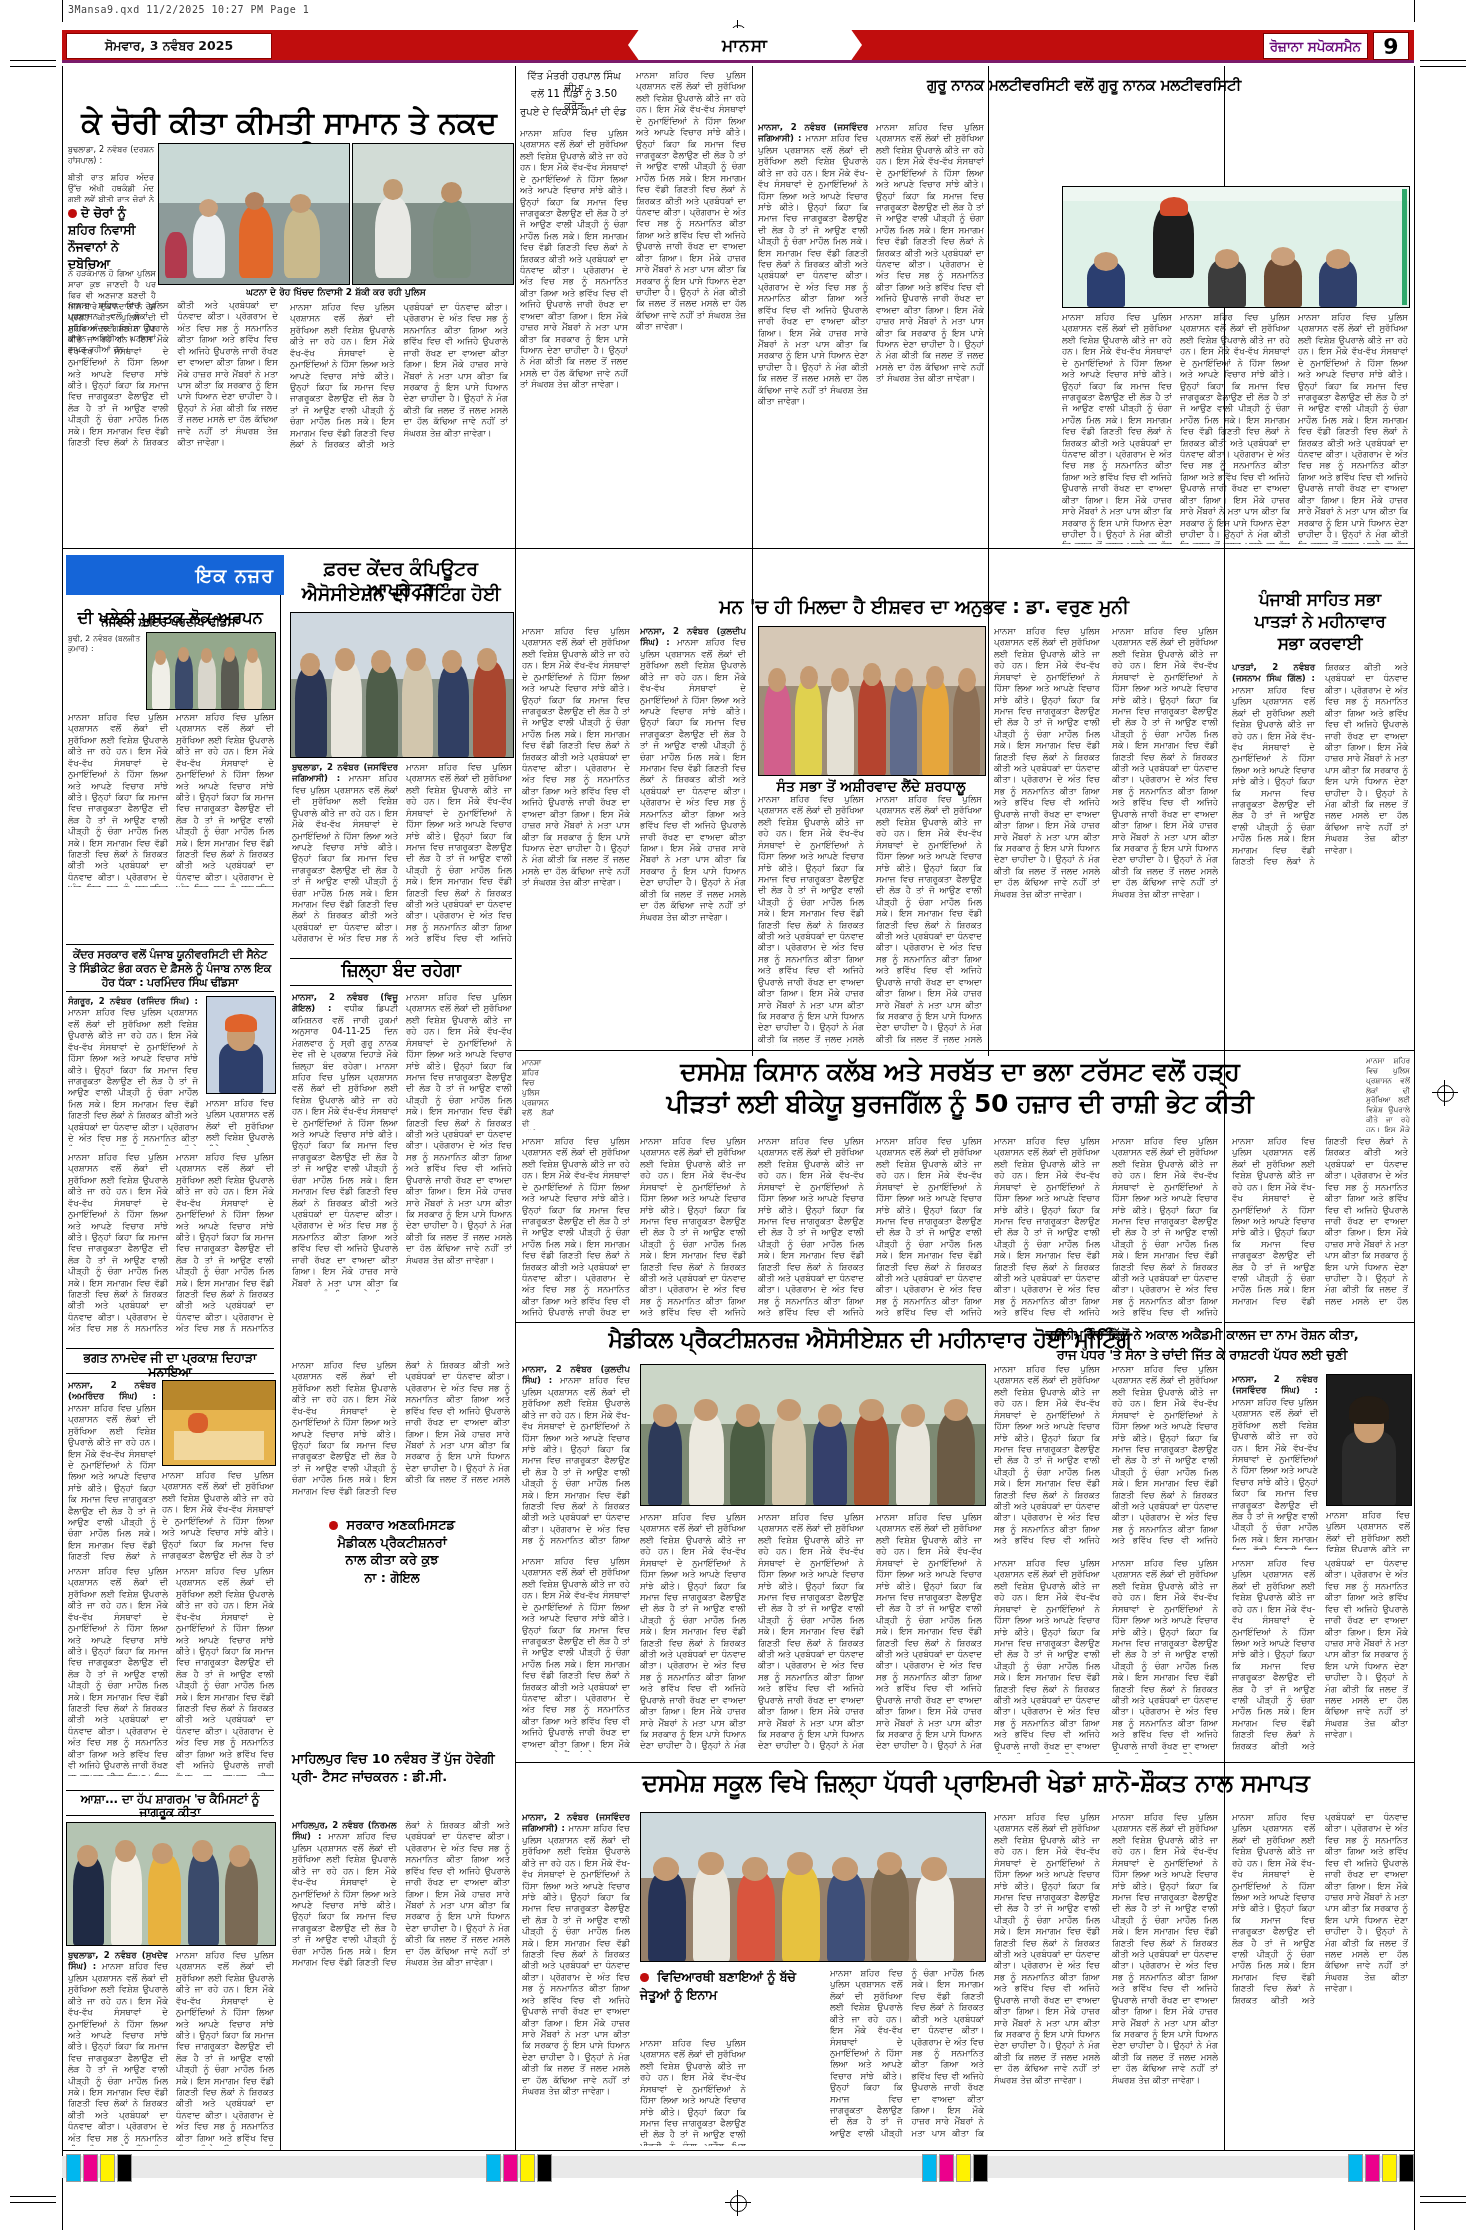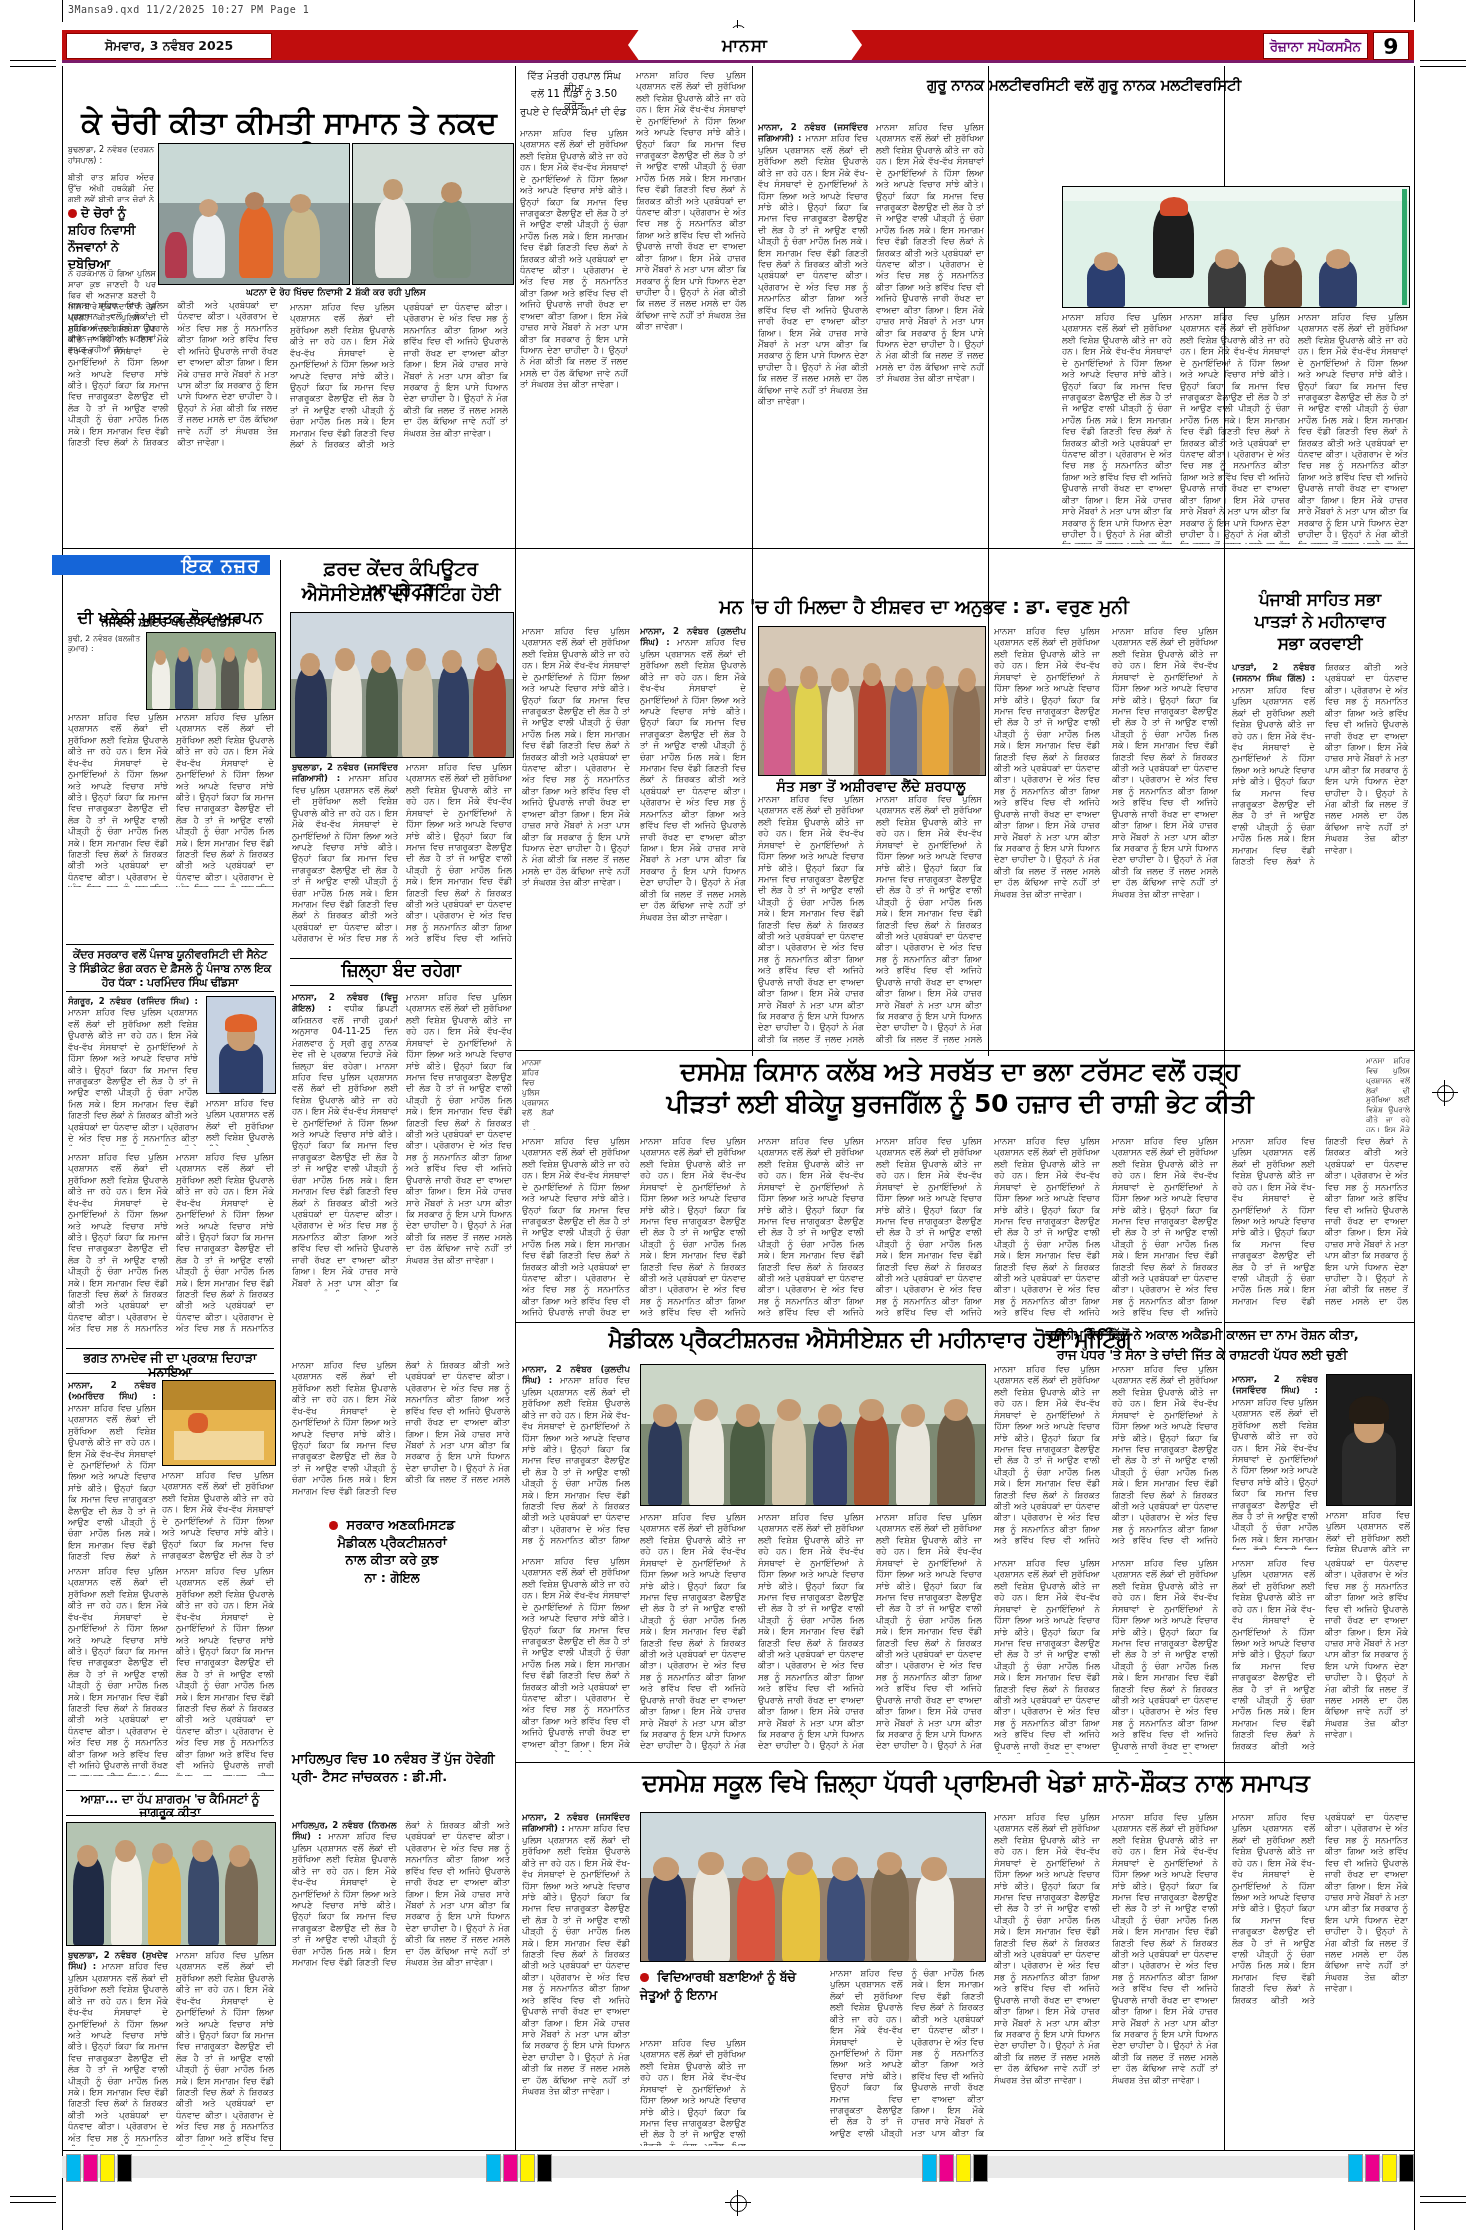--- a/index.html
+++ b/index.html
@@ -165,21 +165,21 @@
     <div style="position:absolute;left:74%;bottom:0;width:11%;height:40%;background:#30406b;border-radius:38% 38% 6% 6%;"></div>
     <div style="position:absolute;left:76%;bottom:32%;width:7%;height:16%;background:#c79a73;border-radius:50%;"></div>
     <div style="position:absolute;right:2px;top:2px;bottom:2px;width:5px;background:#2fa86b;"></div>
   </div>
   <div class="body" style="left:1062px;top:312px;width:110px;height:232px;overflow:hidden;">ਮਾਨਸਾ ਸ਼ਹਿਰ ਵਿਚ ਪੁਲਿਸ ਪ੍ਰਸ਼ਾਸਨ ਵਲੋਂ ਲੋਕਾਂ ਦੀ ਸੁਰੱਖਿਆ ਲਈ ਵਿਸ਼ੇਸ਼ ਉਪਰਾਲੇ ਕੀਤੇ ਜਾ ਰਹੇ ਹਨ। ਇਸ ਮੌਕੇ ਵੱਖ-ਵੱਖ ਸੰਸਥਾਵਾਂ ਦੇ ਨੁਮਾਇੰਦਿਆਂ ਨੇ ਹਿੱਸਾ ਲਿਆ ਅਤੇ ਆਪਣੇ ਵਿਚਾਰ ਸਾਂਝੇ ਕੀਤੇ। ਉਨ੍ਹਾਂ ਕਿਹਾ ਕਿ ਸਮਾਜ ਵਿਚ ਜਾਗਰੂਕਤਾ ਫੈਲਾਉਣ ਦੀ ਲੋੜ ਹੈ ਤਾਂ ਜੋ ਆਉਣ ਵਾਲੀ ਪੀੜ੍ਹੀ ਨੂੰ ਚੰਗਾ ਮਾਹੌਲ ਮਿਲ ਸਕੇ। ਇਸ ਸਮਾਗਮ ਵਿਚ ਵੱਡੀ ਗਿਣਤੀ ਵਿਚ ਲੋਕਾਂ ਨੇ ਸ਼ਿਰਕਤ ਕੀਤੀ ਅਤੇ ਪ੍ਰਬੰਧਕਾਂ ਦਾ ਧੰਨਵਾਦ ਕੀਤਾ। ਪ੍ਰੋਗਰਾਮ ਦੇ ਅੰਤ ਵਿਚ ਸਭ ਨੂੰ ਸਨਮਾਨਿਤ ਕੀਤਾ ਗਿਆ ਅਤੇ ਭਵਿੱਖ ਵਿਚ ਵੀ ਅਜਿਹੇ ਉਪਰਾਲੇ ਜਾਰੀ ਰੱਖਣ ਦਾ ਵਾਅਦਾ ਕੀਤਾ ਗਿਆ। ਇਸ ਮੌਕੇ ਹਾਜ਼ਰ ਸਾਰੇ ਮੈਂਬਰਾਂ ਨੇ ਮਤਾ ਪਾਸ ਕੀਤਾ ਕਿ ਸਰਕਾਰ ਨੂੰ ਇਸ ਪਾਸੇ ਧਿਆਨ ਦੇਣਾ ਚਾਹੀਦਾ ਹੈ। ਉਨ੍ਹਾਂ ਨੇ ਮੰਗ ਕੀਤੀ ਕਿ ਜਲਦ ਤੋਂ ਜਲਦ ਮਸਲੇ ਦਾ ਹੱਲ ਕੱਢਿਆ ਜਾਵੇ ਨਹੀਂ ਤਾਂ ਸੰਘਰਸ਼ ਤੇਜ਼ ਕੀਤਾ ਜਾਵੇਗਾ।</div>
   <div class="body" style="left:1180px;top:312px;width:110px;height:232px;overflow:hidden;">ਮਾਨਸਾ ਸ਼ਹਿਰ ਵਿਚ ਪੁਲਿਸ ਪ੍ਰਸ਼ਾਸਨ ਵਲੋਂ ਲੋਕਾਂ ਦੀ ਸੁਰੱਖਿਆ ਲਈ ਵਿਸ਼ੇਸ਼ ਉਪਰਾਲੇ ਕੀਤੇ ਜਾ ਰਹੇ ਹਨ। ਇਸ ਮੌਕੇ ਵੱਖ-ਵੱਖ ਸੰਸਥਾਵਾਂ ਦੇ ਨੁਮਾਇੰਦਿਆਂ ਨੇ ਹਿੱਸਾ ਲਿਆ ਅਤੇ ਆਪਣੇ ਵਿਚਾਰ ਸਾਂਝੇ ਕੀਤੇ। ਉਨ੍ਹਾਂ ਕਿਹਾ ਕਿ ਸਮਾਜ ਵਿਚ ਜਾਗਰੂਕਤਾ ਫੈਲਾਉਣ ਦੀ ਲੋੜ ਹੈ ਤਾਂ ਜੋ ਆਉਣ ਵਾਲੀ ਪੀੜ੍ਹੀ ਨੂੰ ਚੰਗਾ ਮਾਹੌਲ ਮਿਲ ਸਕੇ। ਇਸ ਸਮਾਗਮ ਵਿਚ ਵੱਡੀ ਗਿਣਤੀ ਵਿਚ ਲੋਕਾਂ ਨੇ ਸ਼ਿਰਕਤ ਕੀਤੀ ਅਤੇ ਪ੍ਰਬੰਧਕਾਂ ਦਾ ਧੰਨਵਾਦ ਕੀਤਾ। ਪ੍ਰੋਗਰਾਮ ਦੇ ਅੰਤ ਵਿਚ ਸਭ ਨੂੰ ਸਨਮਾਨਿਤ ਕੀਤਾ ਗਿਆ ਅਤੇ ਭਵਿੱਖ ਵਿਚ ਵੀ ਅਜਿਹੇ ਉਪਰਾਲੇ ਜਾਰੀ ਰੱਖਣ ਦਾ ਵਾਅਦਾ ਕੀਤਾ ਗਿਆ। ਇਸ ਮੌਕੇ ਹਾਜ਼ਰ ਸਾਰੇ ਮੈਂਬਰਾਂ ਨੇ ਮਤਾ ਪਾਸ ਕੀਤਾ ਕਿ ਸਰਕਾਰ ਨੂੰ ਇਸ ਪਾਸੇ ਧਿਆਨ ਦੇਣਾ ਚਾਹੀਦਾ ਹੈ। ਉਨ੍ਹਾਂ ਨੇ ਮੰਗ ਕੀਤੀ ਕਿ ਜਲਦ ਤੋਂ ਜਲਦ ਮਸਲੇ ਦਾ ਹੱਲ ਕੱਢਿਆ ਜਾਵੇ ਨਹੀਂ ਤਾਂ ਸੰਘਰਸ਼ ਤੇਜ਼ ਕੀਤਾ ਜਾਵੇਗਾ।</div>
   <div class="body" style="left:1298px;top:312px;width:110px;height:232px;overflow:hidden;">ਮਾਨਸਾ ਸ਼ਹਿਰ ਵਿਚ ਪੁਲਿਸ ਪ੍ਰਸ਼ਾਸਨ ਵਲੋਂ ਲੋਕਾਂ ਦੀ ਸੁਰੱਖਿਆ ਲਈ ਵਿਸ਼ੇਸ਼ ਉਪਰਾਲੇ ਕੀਤੇ ਜਾ ਰਹੇ ਹਨ। ਇਸ ਮੌਕੇ ਵੱਖ-ਵੱਖ ਸੰਸਥਾਵਾਂ ਦੇ ਨੁਮਾਇੰਦਿਆਂ ਨੇ ਹਿੱਸਾ ਲਿਆ ਅਤੇ ਆਪਣੇ ਵਿਚਾਰ ਸਾਂਝੇ ਕੀਤੇ। ਉਨ੍ਹਾਂ ਕਿਹਾ ਕਿ ਸਮਾਜ ਵਿਚ ਜਾਗਰੂਕਤਾ ਫੈਲਾਉਣ ਦੀ ਲੋੜ ਹੈ ਤਾਂ ਜੋ ਆਉਣ ਵਾਲੀ ਪੀੜ੍ਹੀ ਨੂੰ ਚੰਗਾ ਮਾਹੌਲ ਮਿਲ ਸਕੇ। ਇਸ ਸਮਾਗਮ ਵਿਚ ਵੱਡੀ ਗਿਣਤੀ ਵਿਚ ਲੋਕਾਂ ਨੇ ਸ਼ਿਰਕਤ ਕੀਤੀ ਅਤੇ ਪ੍ਰਬੰਧਕਾਂ ਦਾ ਧੰਨਵਾਦ ਕੀਤਾ। ਪ੍ਰੋਗਰਾਮ ਦੇ ਅੰਤ ਵਿਚ ਸਭ ਨੂੰ ਸਨਮਾਨਿਤ ਕੀਤਾ ਗਿਆ ਅਤੇ ਭਵਿੱਖ ਵਿਚ ਵੀ ਅਜਿਹੇ ਉਪਰਾਲੇ ਜਾਰੀ ਰੱਖਣ ਦਾ ਵਾਅਦਾ ਕੀਤਾ ਗਿਆ। ਇਸ ਮੌਕੇ ਹਾਜ਼ਰ ਸਾਰੇ ਮੈਂਬਰਾਂ ਨੇ ਮਤਾ ਪਾਸ ਕੀਤਾ ਕਿ ਸਰਕਾਰ ਨੂੰ ਇਸ ਪਾਸੇ ਧਿਆਨ ਦੇਣਾ ਚਾਹੀਦਾ ਹੈ। ਉਨ੍ਹਾਂ ਨੇ ਮੰਗ ਕੀਤੀ ਕਿ ਜਲਦ ਤੋਂ ਜਲਦ ਮਸਲੇ ਦਾ ਹੱਲ ਕੱਢਿਆ ਜਾਵੇ ਨਹੀਂ ਤਾਂ ਸੰਘਰਸ਼ ਤੇਜ਼ ਕੀਤਾ ਜਾਵੇਗਾ।</div>
 
   <div class="rule" style="left:62px;top:548px;width:1352px;height:1px;"></div>
 
-  <div class="banner" style="left:52px;top:555px;width:208px;height:20px;">ਇਕ ਨਜ਼ਰ</div>
+  <div class="banner" style="left:66px;top:555px;width:208px;height:40px;">ਇਕ ਨਜ਼ਰ</div>
   <div class="hl" style="left:66px;top:616px;width:208px;font-size:12px;">ਨੌਜਵਾਨ ਸ਼ਾਇਰ ਪਰਦੀਪ ਢੀਂਡਸਾ</div>
   <div class="hl" style="left:66px;top:609px;width:208px;font-size:16.5px;">ਦੀ ਪਲੇਠੀ ਪੁਸਤਕ ਲੋਕ-ਅਰਪਨ</div>
   <div class="body" style="left:68px;top:634px;width:72px;height:14px;font-size:7.6px;">ਬੁਢੀ, 2 ਨਵੰਬਰ (ਬਲਜੀਤ ਕੁਮਾਰ) :</div>
   <div class="photo" style="left:146px;top:632px;width:128px;height:76px;">
     <div class="sky" style="height:100%;background:#94a88c;"></div>
     <div style="position:absolute;left:4%;bottom:0;width:14%;height:68%;background:#f0efe8;border-radius:36% 36% 6% 6%;"></div>
     <div style="position:absolute;left:6%;bottom:58%;width:9%;height:20%;background:#c59a72;border-radius:50%;"></div>
     <div style="position:absolute;left:22%;bottom:0;width:14%;height:72%;background:#3b4a6b;border-radius:36% 36% 6% 6%;"></div>
     <div style="position:absolute;left:24%;bottom:62%;width:9%;height:20%;background:#c59a72;border-radius:50%;"></div>
     <div style="position:absolute;left:40%;bottom:0;width:14%;height:70%;background:#d9d6cc;border-radius:36% 36% 6% 6%;"></div>

